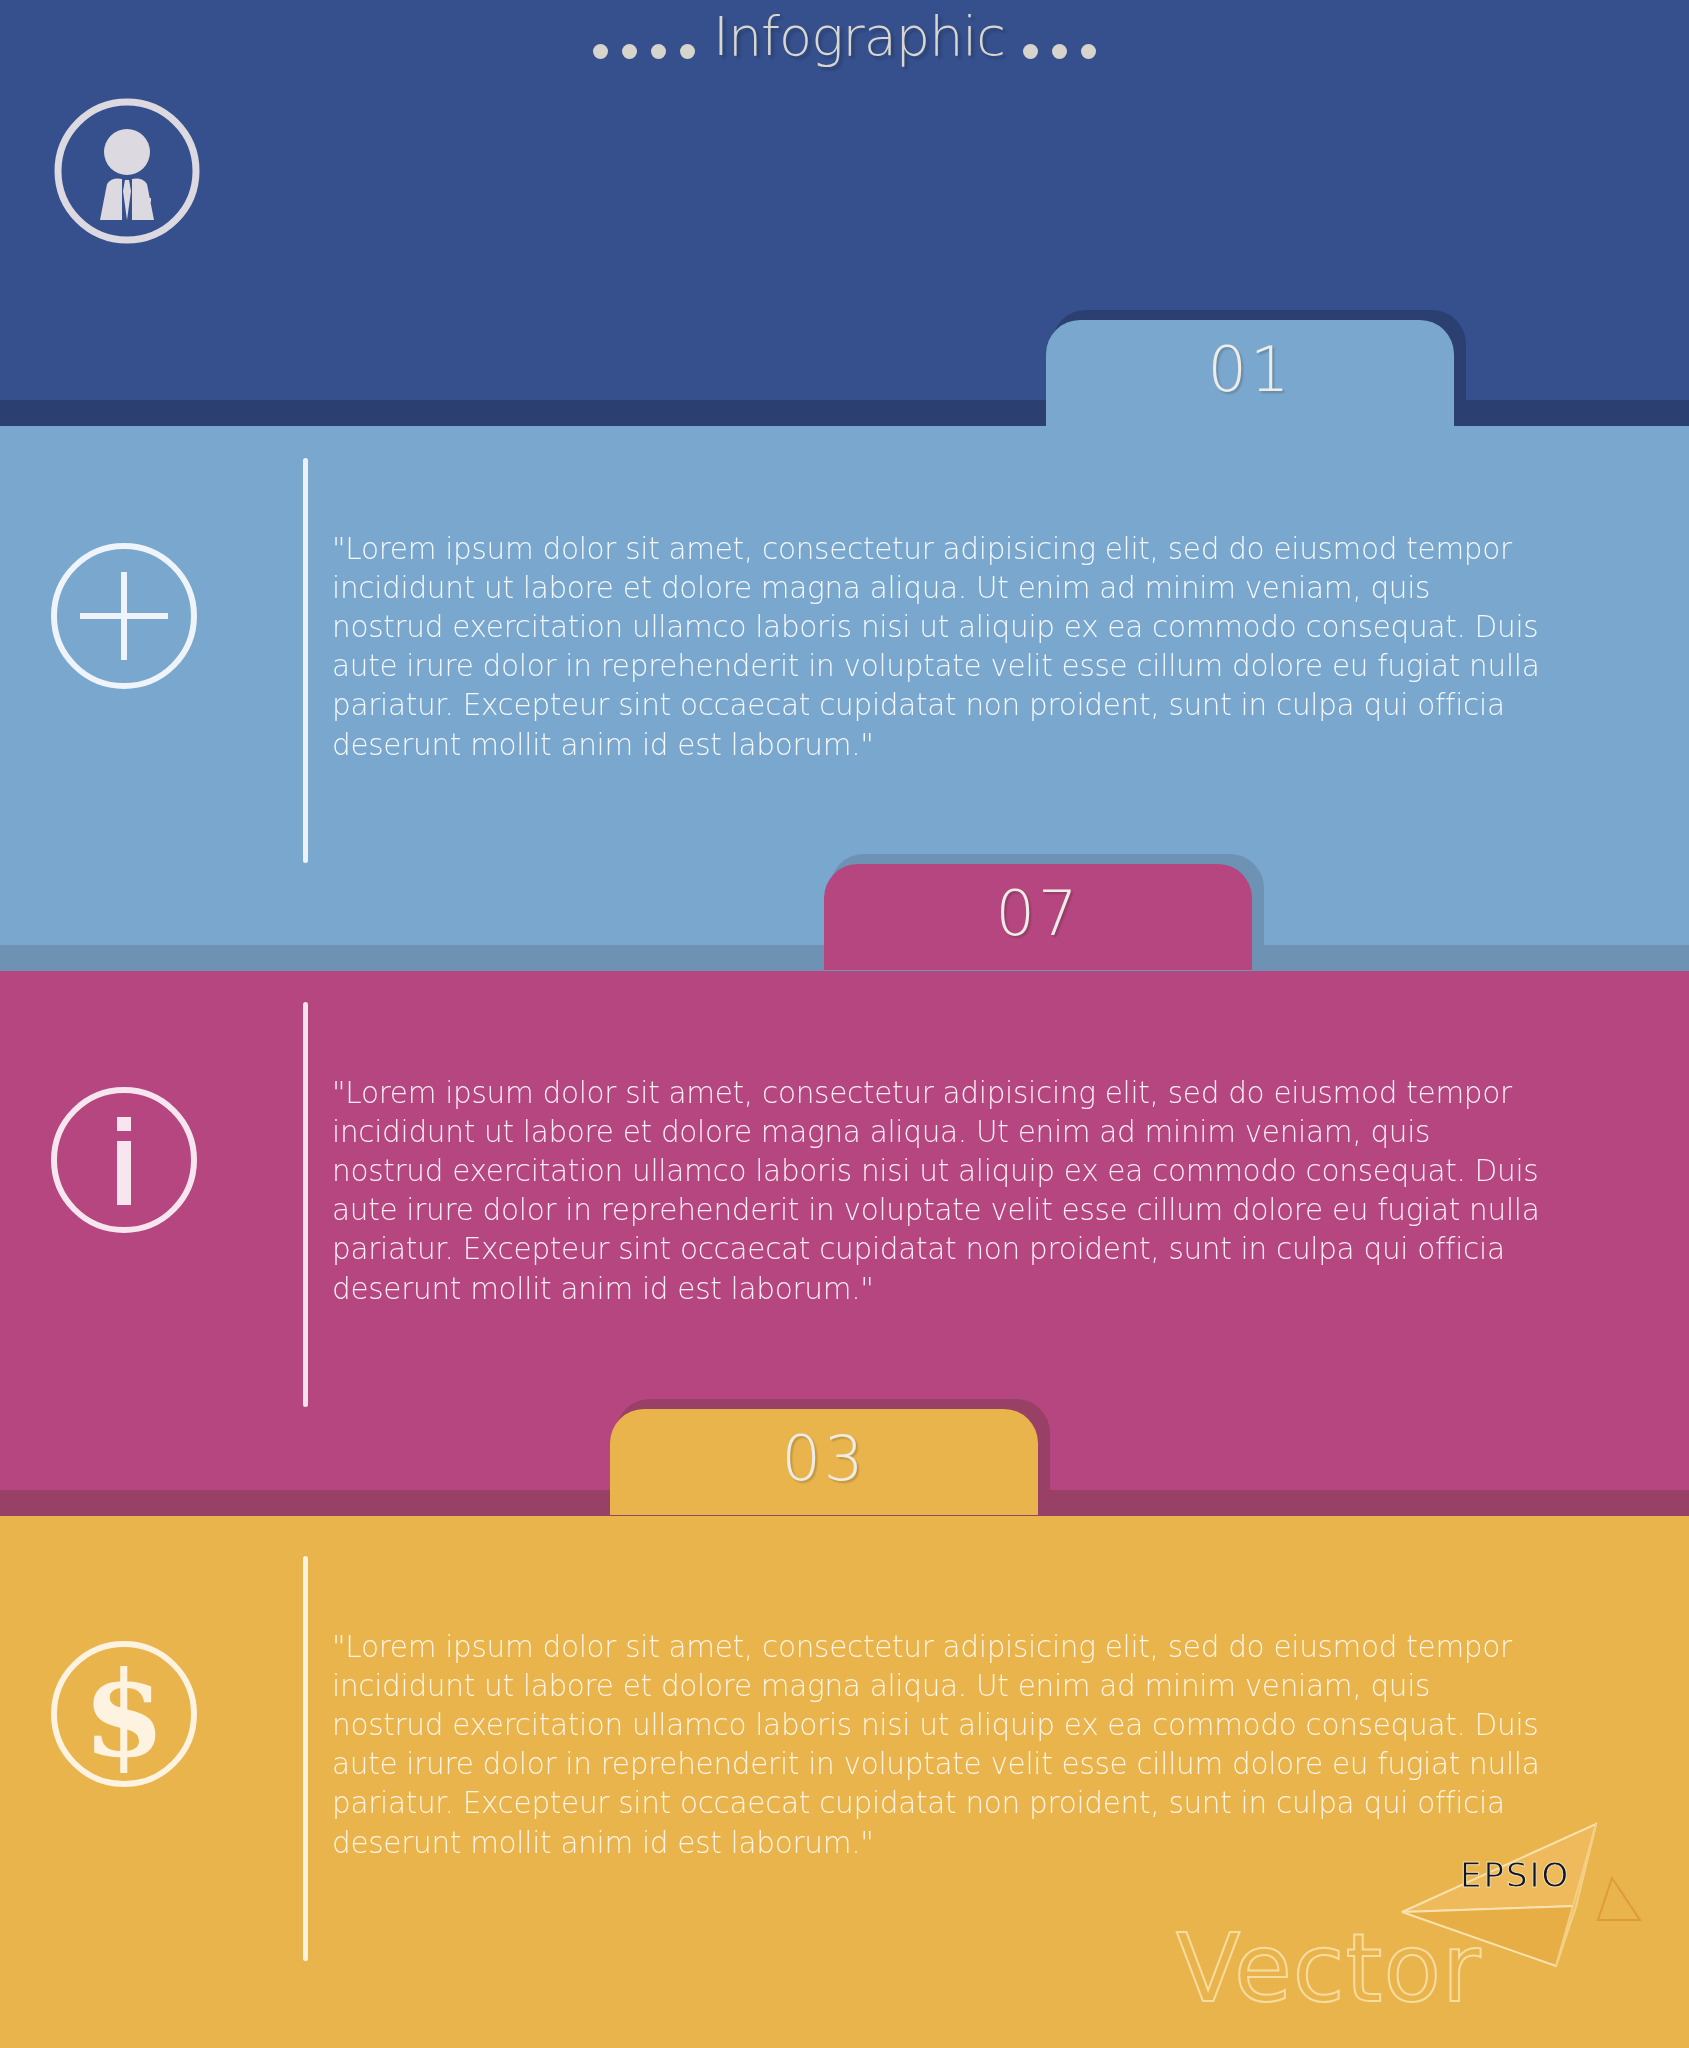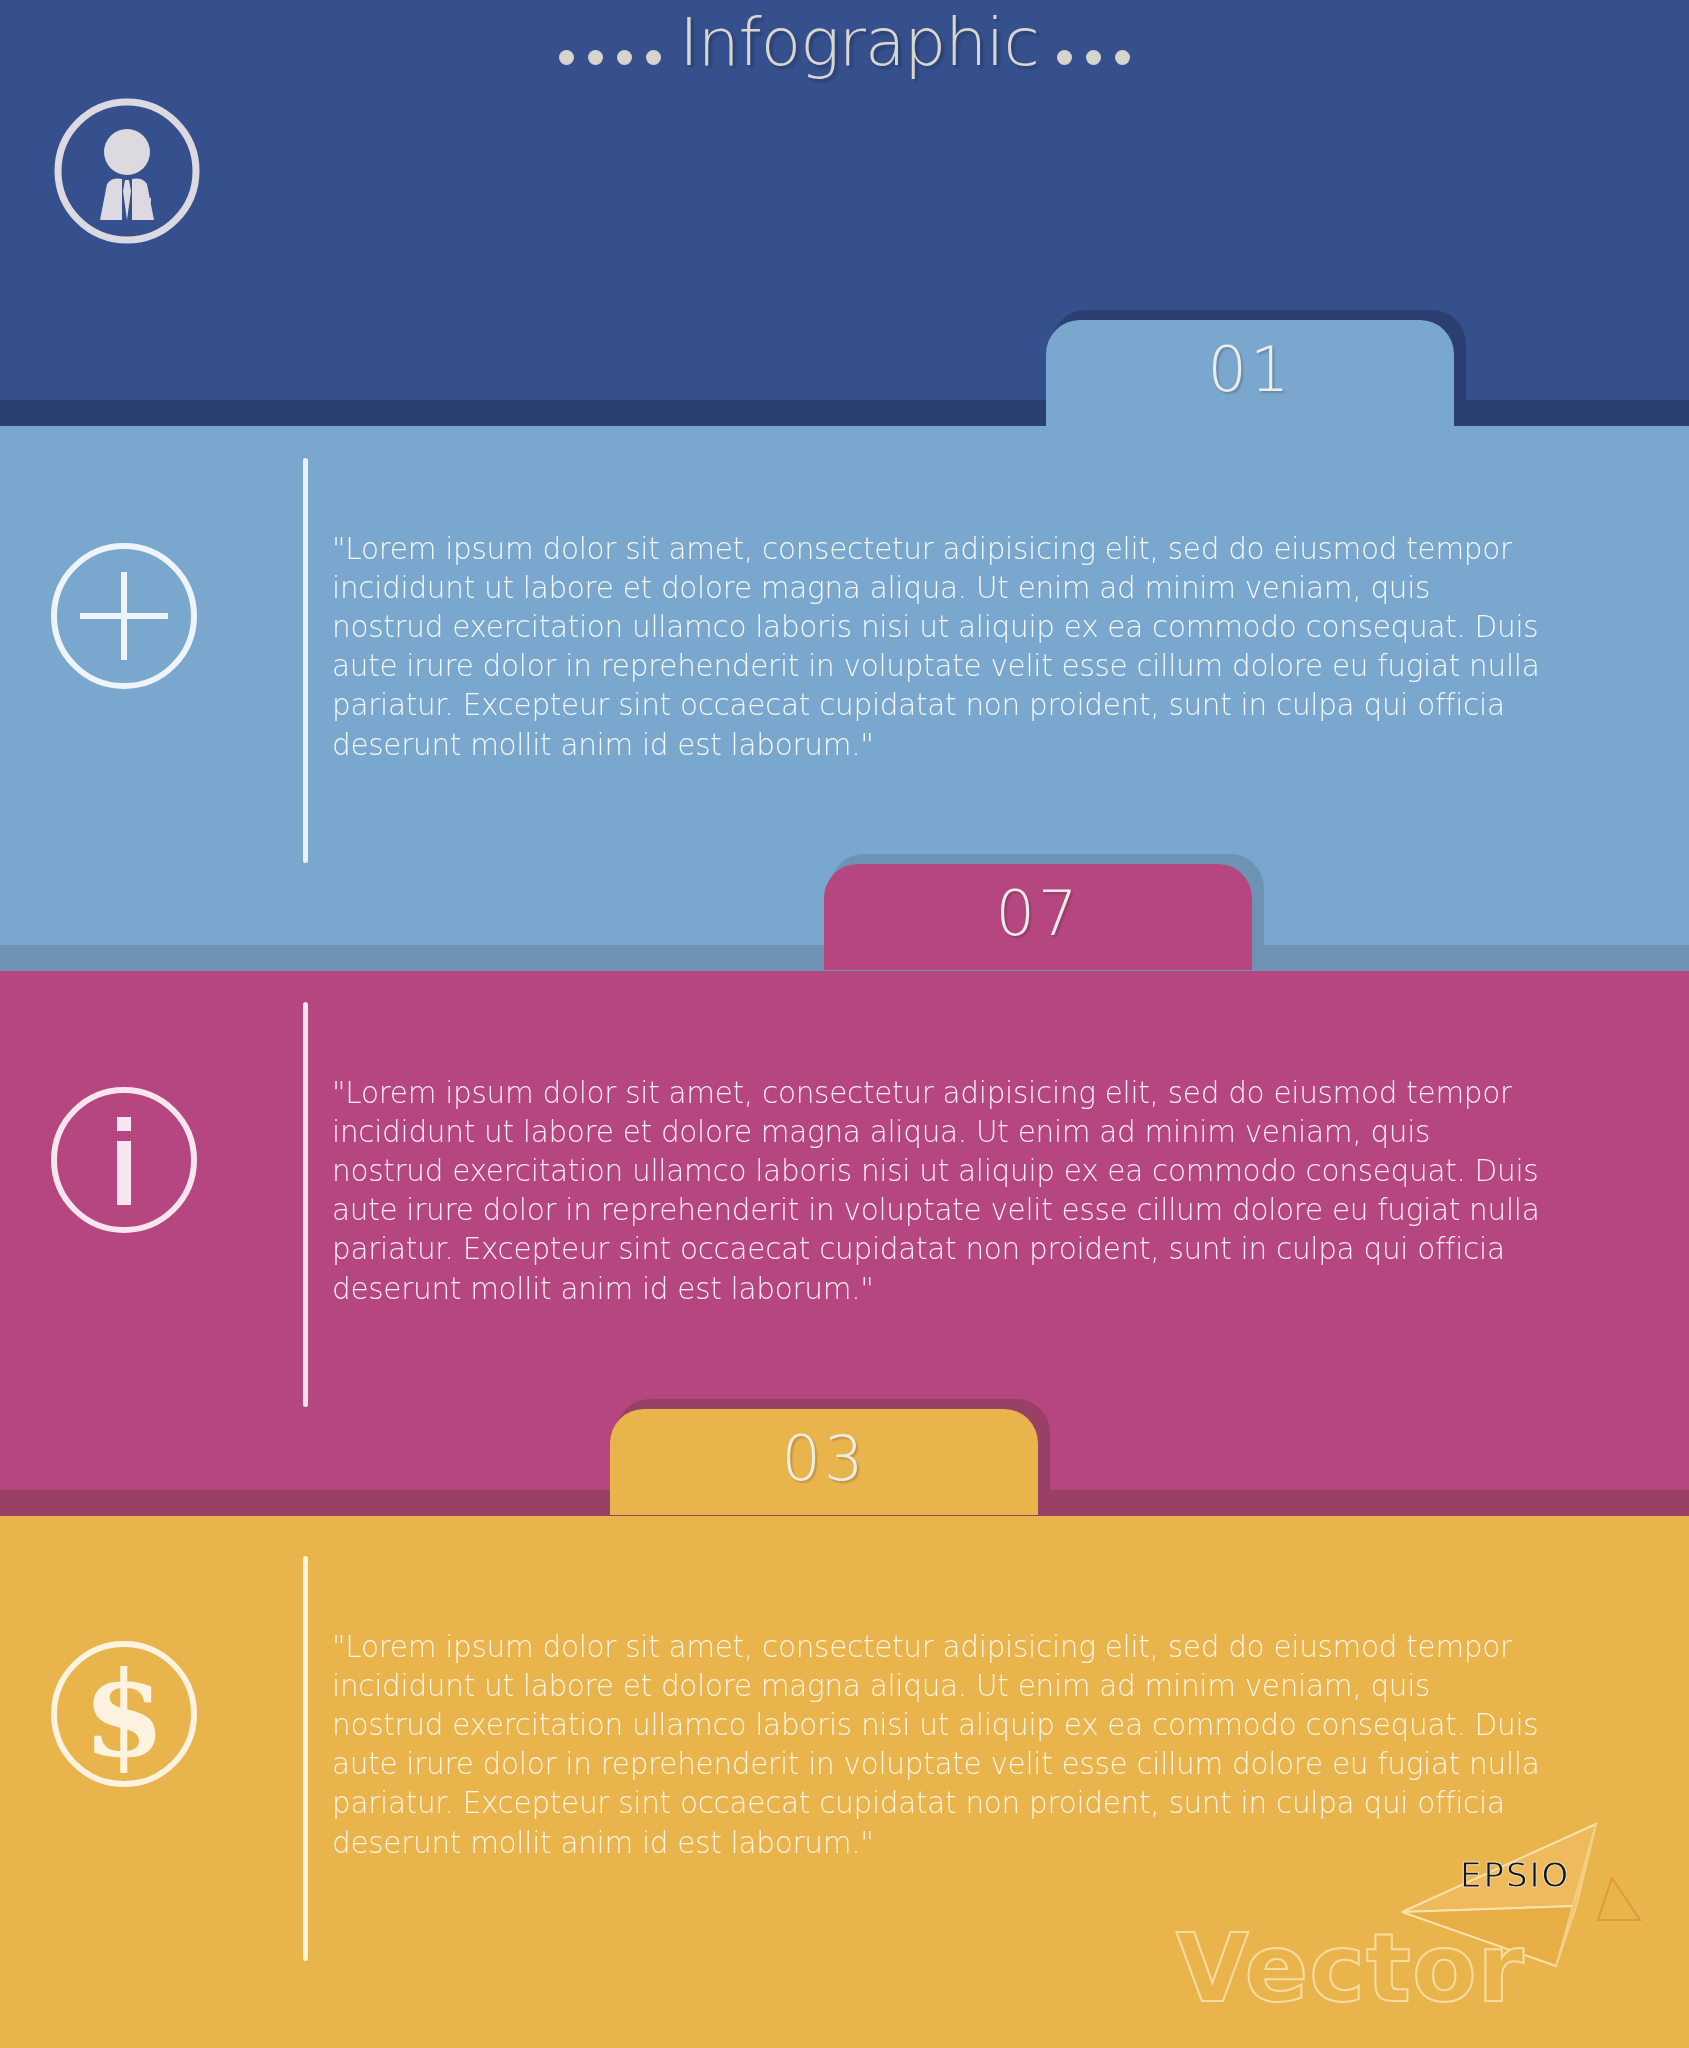--- a/index.html
+++ b/index.html
@@ -108,21 +108,21 @@
   .title-dots i {
     display: block;
     width: 15px;
     height: 15px;
     border-radius: 50%;
     background: #d6d4cd;
   }
   #title-text {
     font-family: "DejaVu Sans", sans-serif;
     font-weight: 300;
-    font-size: 66px;
+    font-size: 54px;
     color: #d8d6cf;
     letter-spacing: -1px;
     text-shadow: 3px 3px 3px rgba(0,0,0,0.22);
     line-height: 1;
   }
 
   
   .icon-circle {
     position: absolute;
     z-index: 25;
@@ -166,21 +166,21 @@
     top: 1820px;
     width: 520px;
     height: 228px;
     z-index: 26;
   }
   #watermark-vector-text {
     position: absolute;
     left: 16px;
     top: 102px;
     font-family: "DejaVu Sans", sans-serif;
-    font-weight: 700;
+    font-weight: 400;
     font-size: 94px;
     color: #e9b44c;
     -webkit-text-stroke: 2px #f7dca0;
     letter-spacing: 1px;
     line-height: 1;
   }
   #watermark-epsio-text {
     position: absolute;
     left: 300px;
     top: 38px;

